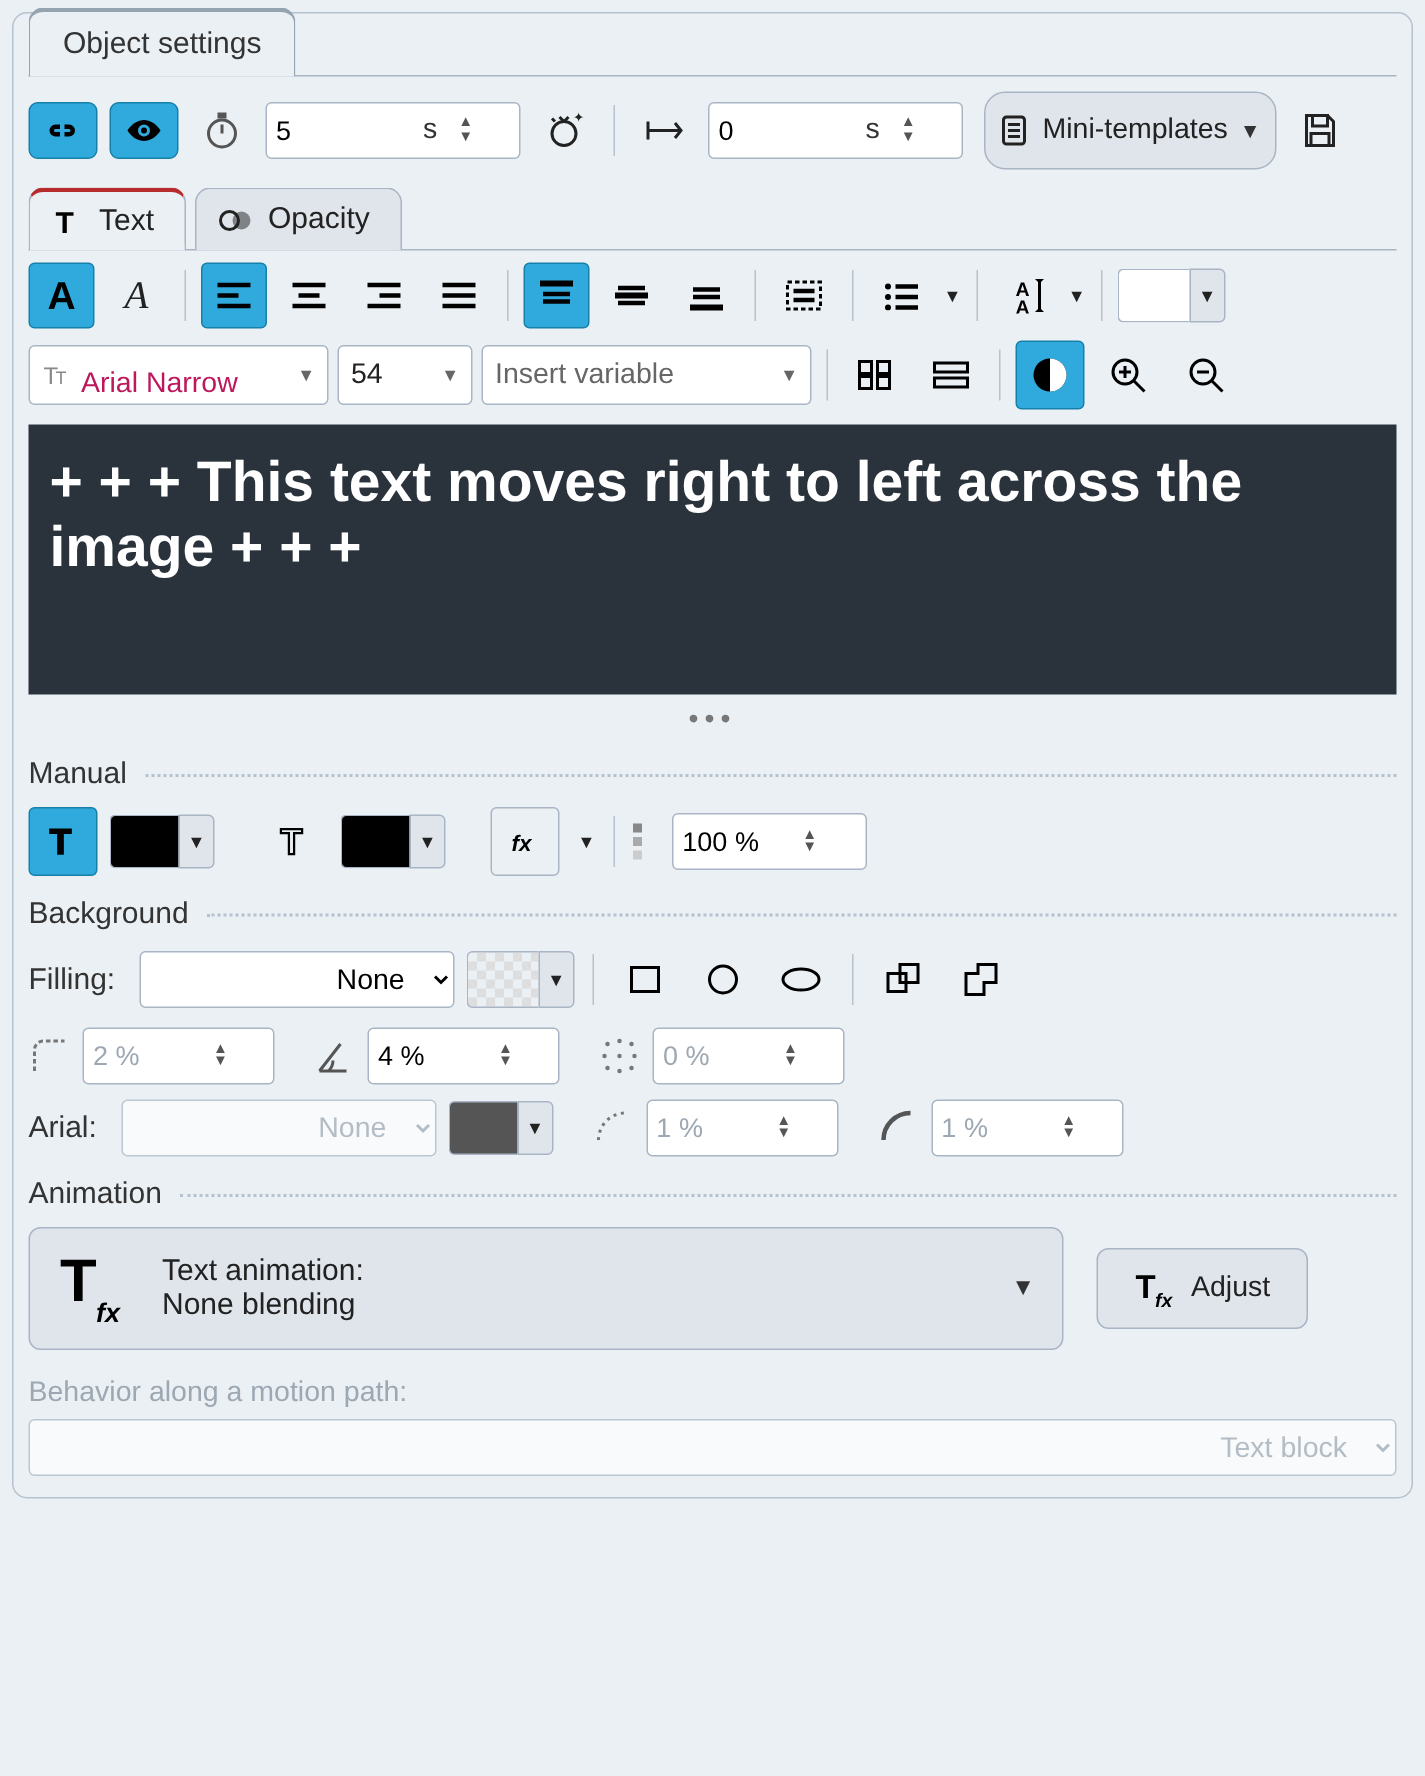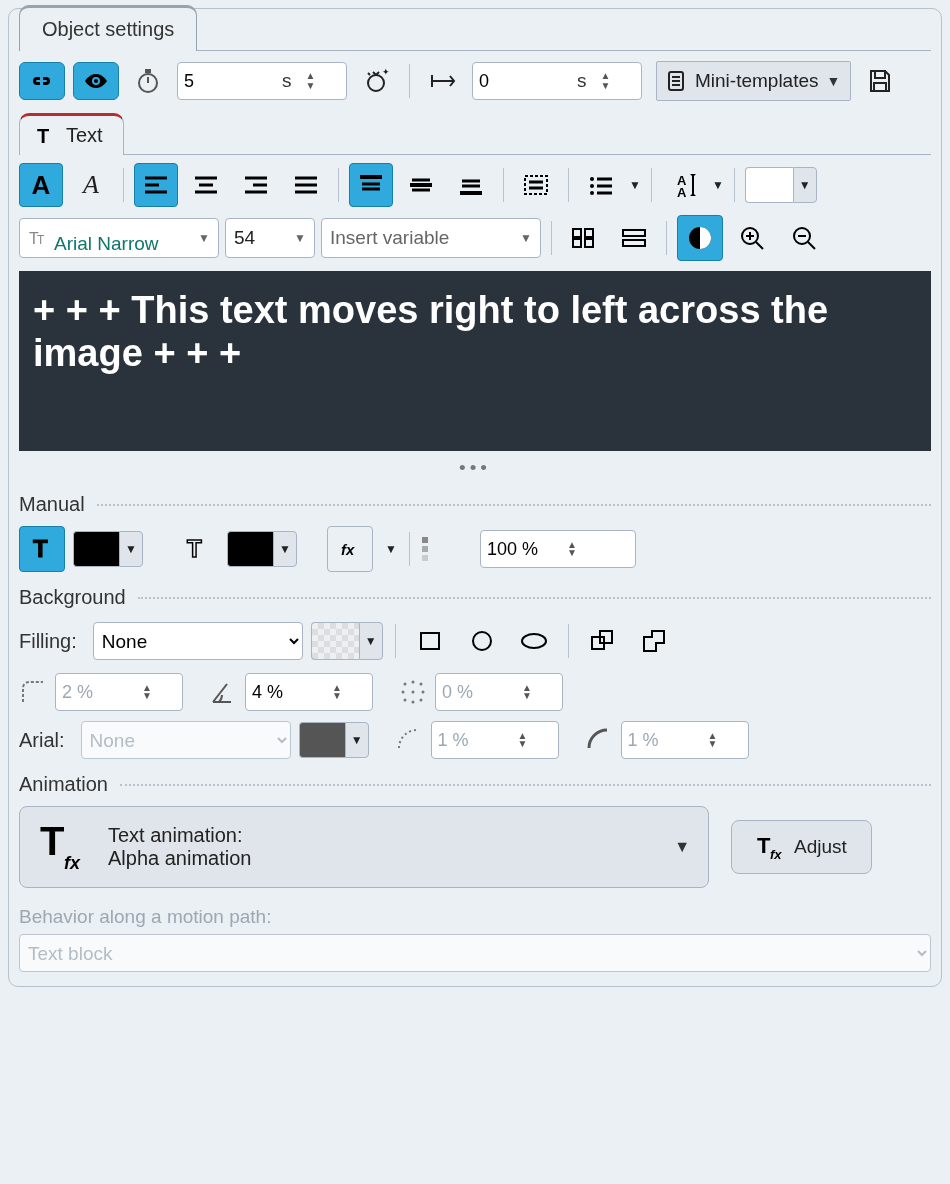--- a/index.html
+++ b/index.html
@@ -18,21 +18,21 @@
   .icon-btn { width: 42px; height: 38px; display: inline-flex; align-items: center; justify-content: center; cursor: pointer; border-radius: 4px; }
   .toggle-side { width: 46px; height: 46px; display: inline-flex; align-items: center; justify-content: center; cursor: pointer; border-radius: 4px; }
   .toggle-side.blue { background: #30aadc; border: 1px solid #1680a9; }
 
   .spin { display:flex; align-items:center; border:1px solid #a9b5c4; border-radius:4px; background:#fff; height:38px; }
   .spin input { border:none; outline:none; width: 100px; height: 100%; padding:0 6px; font-size:18px; background: transparent; }
   .spin .unit { padding:0 10px 0 4px; color:#333; }
   .spin .arrows { display:flex; flex-direction:column; justify-content:center; padding:0 4px; gap:2px; cursor:pointer; }
   .spin .arrows span{ font-size:10px; line-height:8px; color:#555; }
 
-  .btn-grey { background: #dfe5eb; border:1px solid #a9b5c4; border-radius:2px; height:40px; display:inline-flex; align-items:center; padding:0 10px; gap:8px; cursor:pointer; font-size:19px; }
+  .btn-grey { background: #dfe5eb; border:1px solid #a9b5c4; border-radius:14px; height:52px; display:inline-flex; align-items:center; padding:0 10px; gap:8px; cursor:pointer; font-size:19px; }
   .btn-grey .caret { font-size:14px; color:#333; }
 
   
   .subtabs { display:flex; gap:6px; margin-top:12px; }
   .subtab { padding: 8px 20px 8px 14px; border:1px solid #a9b5c4; border-bottom:none; border-radius:10px 10px 0 0; background:#dfe5eb; font-size:20px; display:flex; align-items:center; gap:10px; cursor:pointer; }
   .subtab.active { background:#eaf0f4; border-top:3px solid #b72d2d; }
   .subline{ height:1px; background:#a9b5c4; margin-top:-1px; }
 
   
   .fmtrow{ display:flex; align-items:center; gap:6px; margin-top:8px; flex-wrap:wrap; }
@@ -55,21 +55,21 @@
   .section-title .dots{ flex:1; border-top:2px dotted #b6c2ce; height:0; }
 
   
   .cwell{ display:flex; align-items:center; }
   .cwell .sw{ width:46px; height:36px; background:#000; border:1px solid #a9b5c4; border-right:none; border-radius:4px 0 0 4px; }
   .cwell .dd{ width:24px; height:36px; border:1px solid #a9b5c4; background:#dfe5eb; border-radius:0 4px 4px 0; display:flex; align-items:center; justify-content:center; font-size:12px; cursor:pointer;}
 
   .disabled{ color:#9da8b3; }
 
   
-  select.sel{ height:38px; border:1px solid #a9b5c4; border-radius:4px; background:#fff; font-size:19px; padding:0 4px; }
+  select.sel{ height:38px; border:1px solid #a9b5c4; border-radius:4px; background:#fff; font-size:19px; padding:0 16px;text-align:right; }
   .texture-well{ display:flex; }
   .texture-well .sw{ width:48px; height:38px; border:1px solid #a9b5c4; border-right:none; border-radius:4px 0 0 4px;
       background-image: linear-gradient(45deg,#ddd 25%,transparent 25%),linear-gradient(-45deg,#ddd 25%,transparent 25%),linear-gradient(45deg,transparent 75%,#ddd 75%),linear-gradient(-45deg,transparent 75%,#ddd 75%);
       background-size:12px 12px; background-position:0 0,0 6px,6px -6px,-6px 0; }
   .texture-well .dd{ width:24px; height:38px; border:1px solid #a9b5c4; background:#dfe5eb; border-radius:0 4px 4px 0; display:flex; align-items:center; justify-content:center; font-size:12px; cursor:pointer;}
 
   
   .anim-box{ display:flex; align-items:center; justify-content:space-between; border:1px solid #a9b5c4; border-radius:8px; background:#dfe5eb; padding:14px 18px; width:690px; cursor:pointer;}
   .anim-box .texts{ }
   .anim-box .caret{ font-size:16px; color:#333; }
@@ -168,20 +168,27 @@
     </div>
   </div>
 
   
   <div class="subtabs">
     <div class="subtab active">
       <svg width="22" height="22">
           <text x="3" y="18" font-size="20" font-family="serif" font-weight="bold">T</text>
         </svg>
       <span>Text</span>
+    </div>
+    <div class="subtab">
+      <svg width="24" height="20">
+          <circle cx="8" cy="10" r="6" fill="none" stroke="#222" stroke-width="2"></circle>
+          <circle cx="16" cy="10" r="6" fill="#222" opacity="0.5"></circle>
+        </svg>
+      <span>Opacity</span>
     </div>
   </div>
   <div class="subline"></div>
 
   
   <div class="fmtrow">
     <div class="tbtn on">
         <b style="font-size:26px;">A</b>
       </div>
     <div class="tbtn">
@@ -276,21 +283,21 @@
     </div>
   </div>
 
   
   <div class="fmtrow">
     <div class="combo" style="width:200px;">
       <svg width="20" height="20">
           <text x="1" y="16" font-size="16" font-family="serif" fill="#888">T</text>
           <text x="9" y="16" font-size="12" font-family="serif" fill="#888">T</text>
         </svg>
-      <span style="color:#0f766e; flex:1;margin-top:12px;">Arial Narrow</span>
+      <span style="color:#be185d; flex:1;margin-top:12px;">Arial Narrow</span>
       <span class="caret">▼</span>
     </div>
     <div class="combo" style="width:90px;">
       <span style="color:#222; flex:1;">54</span>
       <span class="caret">▼</span>
     </div>
     <div class="combo" style="width:220px;">
       <span style="flex:1;">Insert variable</span>
       <span class="caret">▼</span>
     </div>
@@ -372,21 +379,21 @@
       </div>
     <span style="font-size:12px; cursor:pointer; margin-left:4px;">▼</span>
     <div class="sep"></div>
     <div>
         <svg width="18" height="28">
           <rect x="0" y="2" width="6" height="6" fill="#888"></rect>
           <rect x="0" y="11" width="6" height="6" fill="#aaa"></rect>
           <rect x="0" y="20" width="6" height="6" fill="#ccc"></rect>
         </svg>
       </div>
-    <div class="small-spin" style="width:156px;margin-left:32px;">
+    <div class="small-spin" style="width:130px;">
       <input value="100 %" style="">
       <div class="arrows">
           <span>▲</span>
           <span>▼</span>
         </div>
     </div>
   </div>
 
   
   <div class="section-title">
@@ -525,21 +532,21 @@
     </div>
   <div class="row">
     <div class="anim-box">
       <div style="display:flex; align-items:center; gap:18px;">
         <svg width="52" height="52">
             <text x="2" y="34" font-size="40" font-family="serif" font-weight="bold">T</text>
             <text x="26" y="48" font-size="18" font-style="italic" font-weight="bold">fx</text>
           </svg>
         <div class="texts">
           <div style="font-size:20px;">Text animation:</div>
-          <div style="font-size:20px;">Alpha animation</div>
+          <div style="font-size:20px;">None blending</div>
         </div>
       </div>
       <span class="caret">▼</span>
     </div>
     <div class="adjust-btn">
       <svg width="28" height="28">
           <text x="1" y="20" font-size="22" font-family="serif" font-weight="bold">T</text>
           <text x="14" y="26" font-size="13" font-style="italic" font-weight="bold">fx</text>
         </svg>
       <span>Adjust</span>

